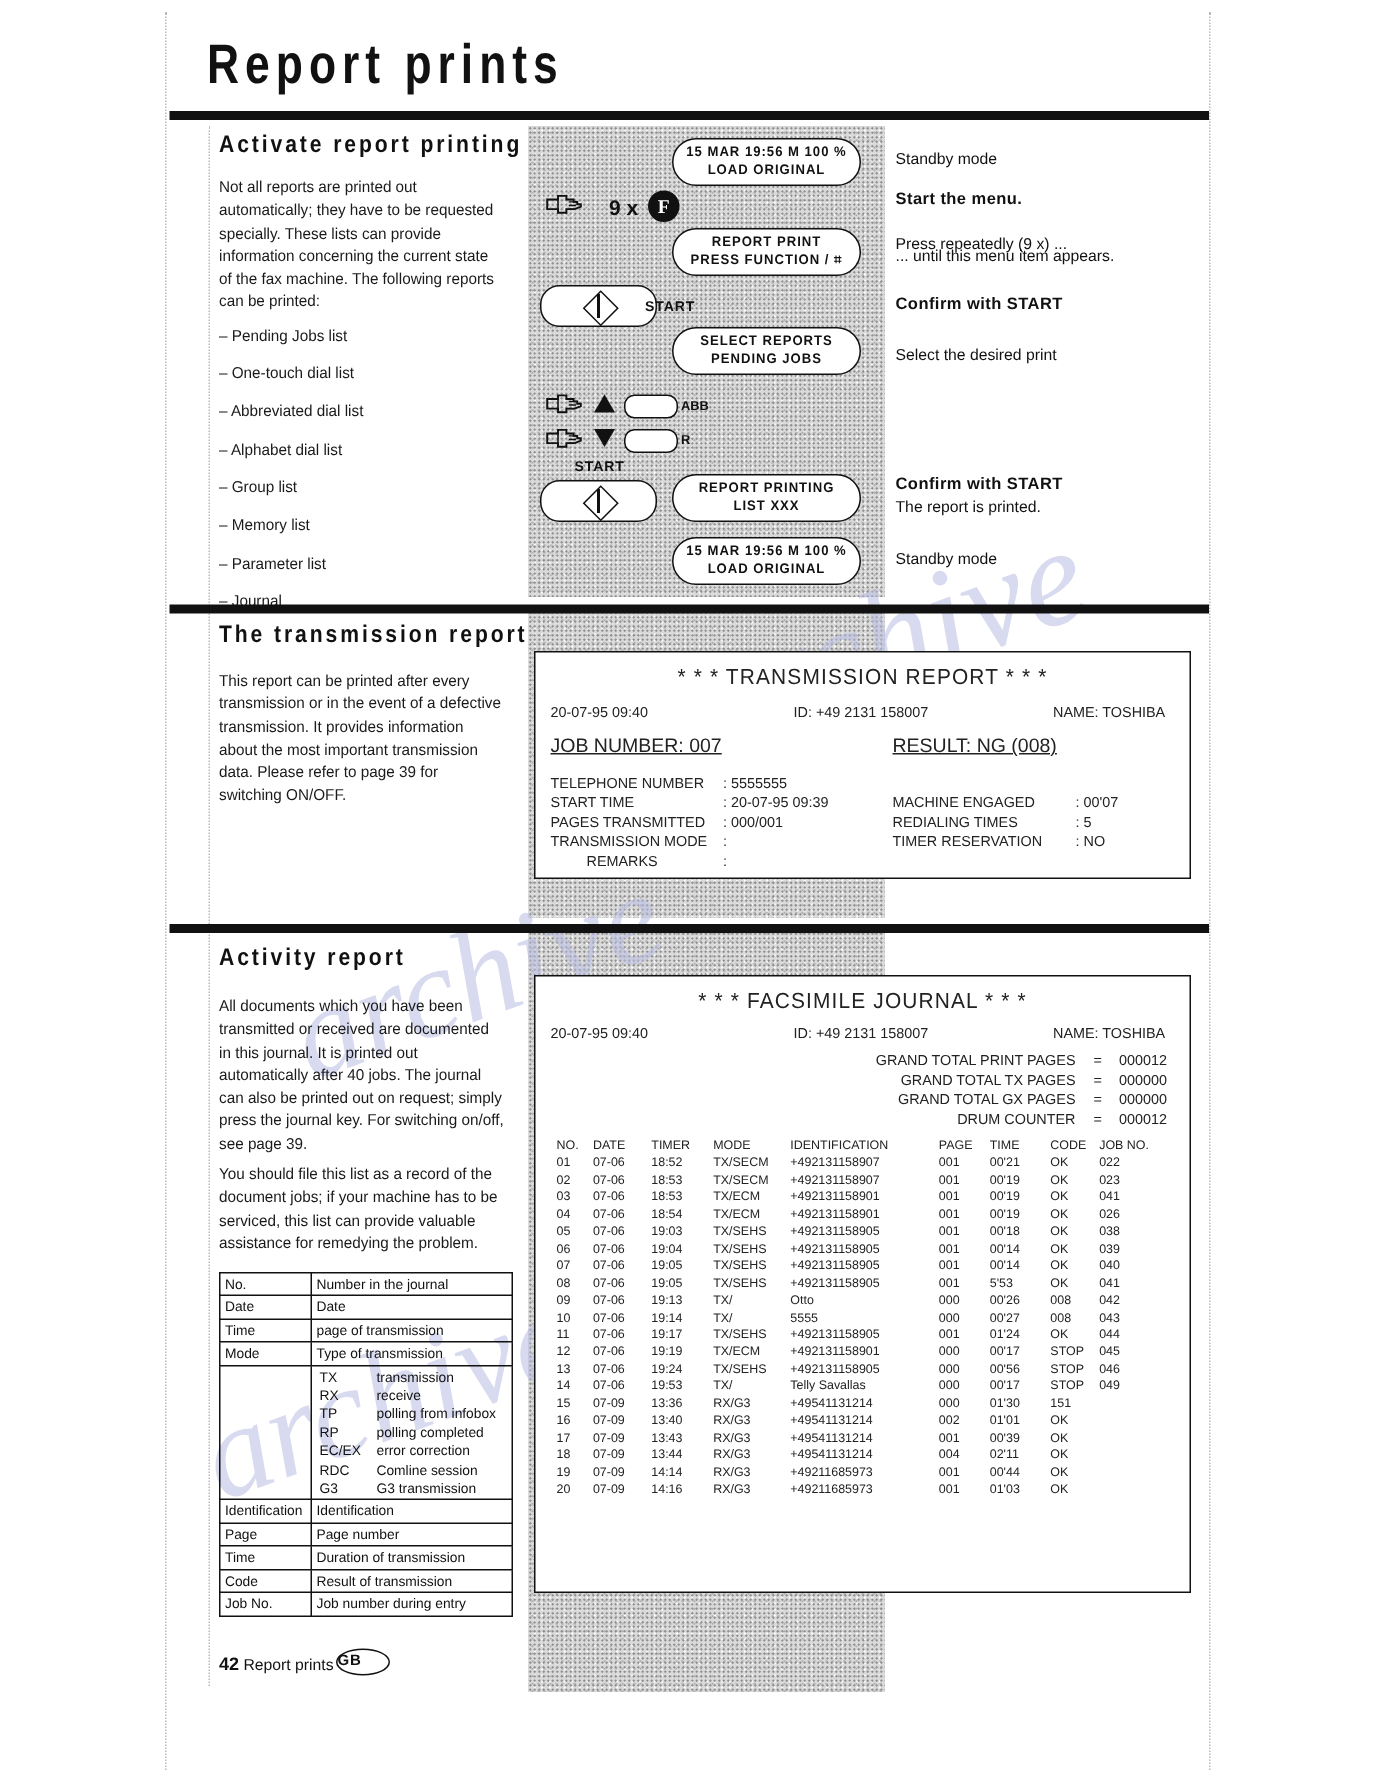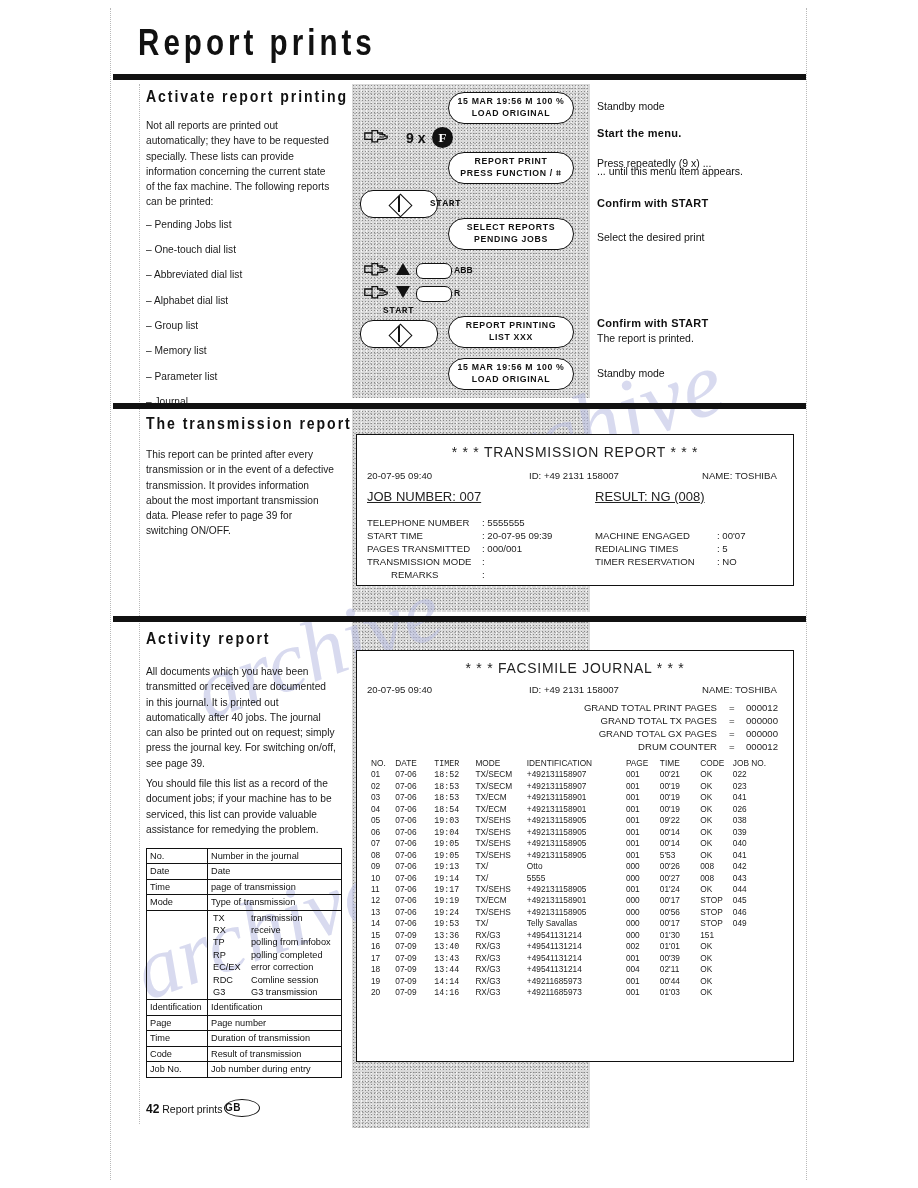--- a/index.html
+++ b/index.html
@@ -115,21 +115,21 @@
   }
   .startbtn .dia{
     position:absolute;left:50%;top:50%;width:15px;height:15px;
     margin:-7.5px 0 0 -7.5px;border:1.4px solid #111;
     transform:rotate(45deg);
   }
   .startbtn .bar{
     position:absolute;left:50%;top:50%;width:1.6px;height:16px;
     margin:-8px 0 0 -.8px;background:#111;
   }
-  .startlbl{position:absolute;font-size:9.4px;font-weight:700;letter-spacing:.6px;font-family:Liberation Mono, monospace;}
+  .startlbl{position:absolute;font-size:9.4px;font-weight:700;letter-spacing:.6px;}
 
   .smallkey{
     position:absolute;width:34px;height:14px;
     border:1.5px solid #111;border-radius:7px;background:#fff;
   }
   .keylbl{position:absolute;font-size:8.6px;font-weight:700;}
   .arrowup,.arrowdn{position:absolute;width:0;height:0;}
   .arrowup{border-left:7px solid transparent;border-right:7px solid transparent;border-bottom:12px solid #111;}
   .arrowdn{border-left:7px solid transparent;border-right:7px solid transparent;border-top:12px solid #111;}
 
@@ -154,21 +154,21 @@
   
   .jtable{position:absolute;left:14px;top:107px;width:395px;font-size:8.3px;}
   .jtable table{border-collapse:collapse;width:100%;}
   .jtable th,.jtable td{
     text-align:left;font-weight:400;padding:0;white-space:nowrap;
     line-height:11.45px;
   }
   .jtable th{font-weight:400;}
   .col-no{width:26px;}
   .col-date{width:42px;}
-  .col-timer{width:44px;font-family:Liberation Mono, monospace;}
+  .col-timer{width:44px;}
   .col-mode{width:54px;}
   .col-id{width:105px;}
   .col-page{width:36px;}
   .col-time{width:44px;}
   .col-code{width:34px;}
   .col-job{width:auto;text-align:right;}
 
   
   .legend{
     position:absolute;left:146px;top:848px;width:196px;
@@ -511,21 +511,21 @@
               <td class="col-code">OK</td>
               <td class="col-job">026</td>
             </tr>
             <tr>
               <td class="col-no">05</td>
               <td class="col-date">07-06</td>
               <td class="col-timer">19:03</td>
               <td class="col-mode">TX/SEHS</td>
               <td class="col-id">+492131158905</td>
               <td class="col-page">001</td>
-              <td class="col-time">09'22</td>
+              <td class="col-time">00'18</td>
               <td class="col-code">OK</td>
               <td class="col-job">038</td>
             </tr>
             <tr>
               <td class="col-no">06</td>
               <td class="col-date">07-06</td>
               <td class="col-timer">19:04</td>
               <td class="col-mode">TX/SEHS</td>
               <td class="col-id">+492131158905</td>
               <td class="col-page">001</td>

